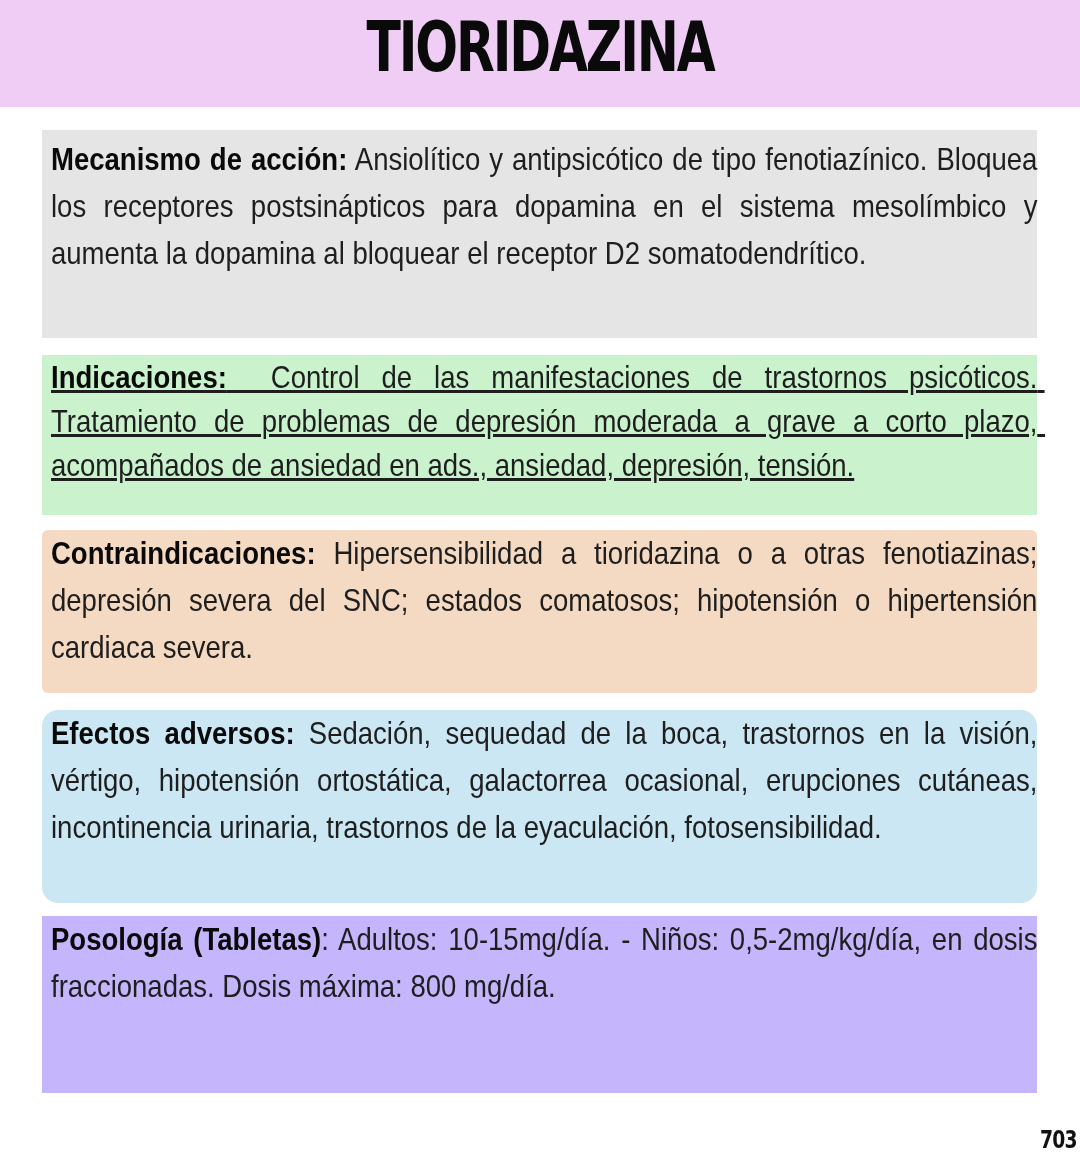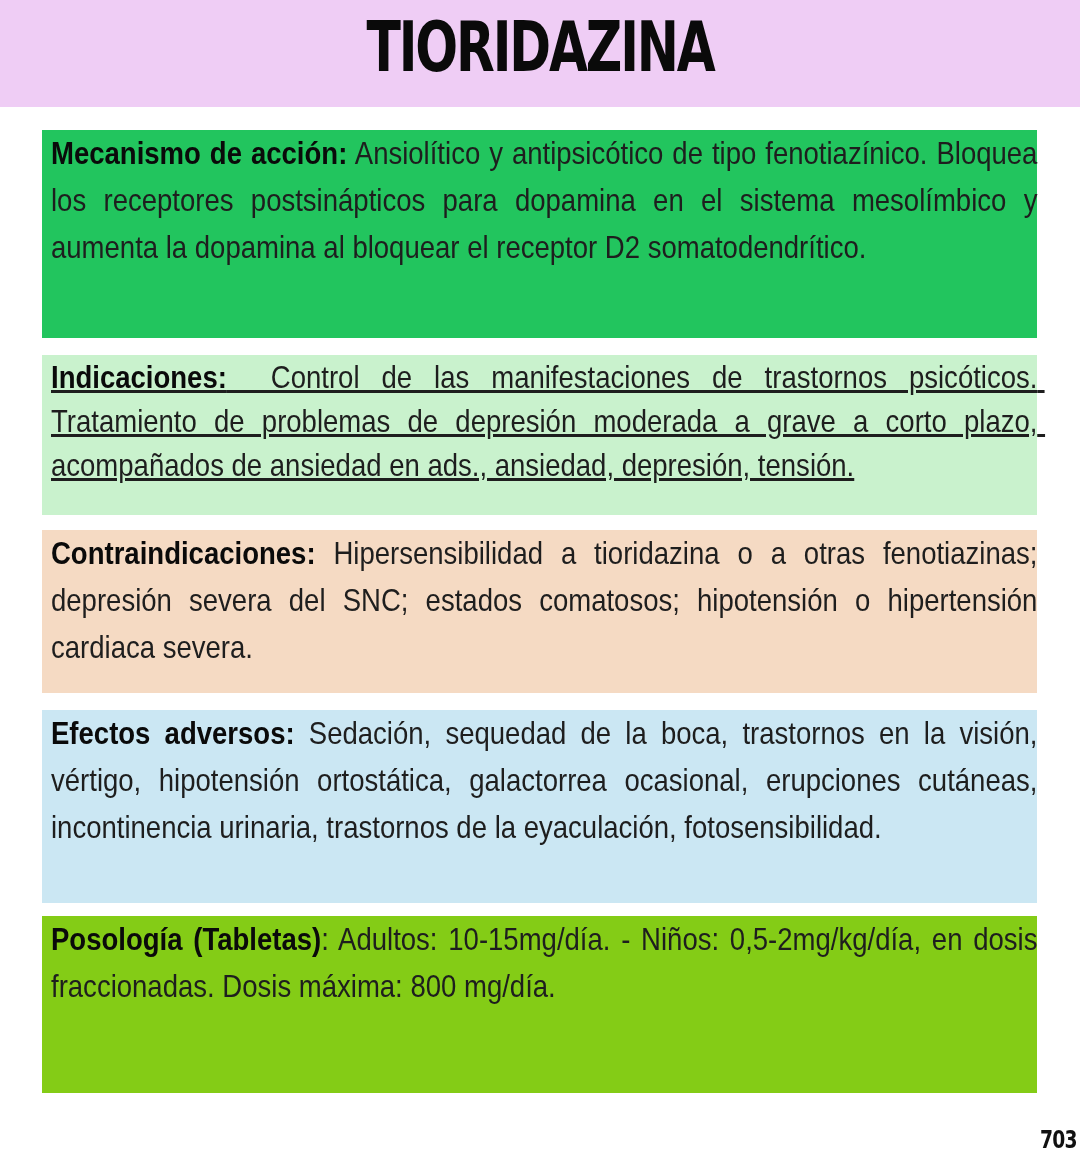--- a/index.html
+++ b/index.html
@@ -48,25 +48,25 @@
     }
     .section .inner {
       transform: scaleX(0.86);
       transform-origin: left top;
       width: 1147px;
     }
     .section .label {
       font-weight: bold;
       color: #0a0a0a;
     }
-    .sec-mecanismo { top: 130px; height: 208px; background: #22c55e; padding-top: 0px; }
+    .sec-mecanismo { top: 130px; height: 208px; background: #e5e5e5; padding-top: 6px; }
     .sec-indicaciones { top: 355px; height: 160px; background: #c9f2cd; line-height: 44px; padding-top: -2px; text-decoration: underline; }
-    .sec-contra { top: 530px; height: 163px; background: #f5dac3; }
-    .sec-efectos { top: 710px; height: 193px; background: #cbe7f3; }
-    .sec-posologia { top: 916px; height: 177px; background: #84cc16; }
+    .sec-contra { top: 530px; height: 163px; background: #f5dac3; border-radius: 6px; }
+    .sec-efectos { top: 710px; height: 193px; background: #cbe7f3; border-radius: 16px; }
+    .sec-posologia { top: 916px; height: 177px; background: #c4b5fd; }
     .page-number {
       position: absolute;
       left: 1040px;
       top: 1126px;
       font-family: "DejaVu Sans", sans-serif;
       font-weight: bold;
       font-size: 24px;
       color: #111;
       transform: scaleX(0.78);
       transform-origin: left top;

